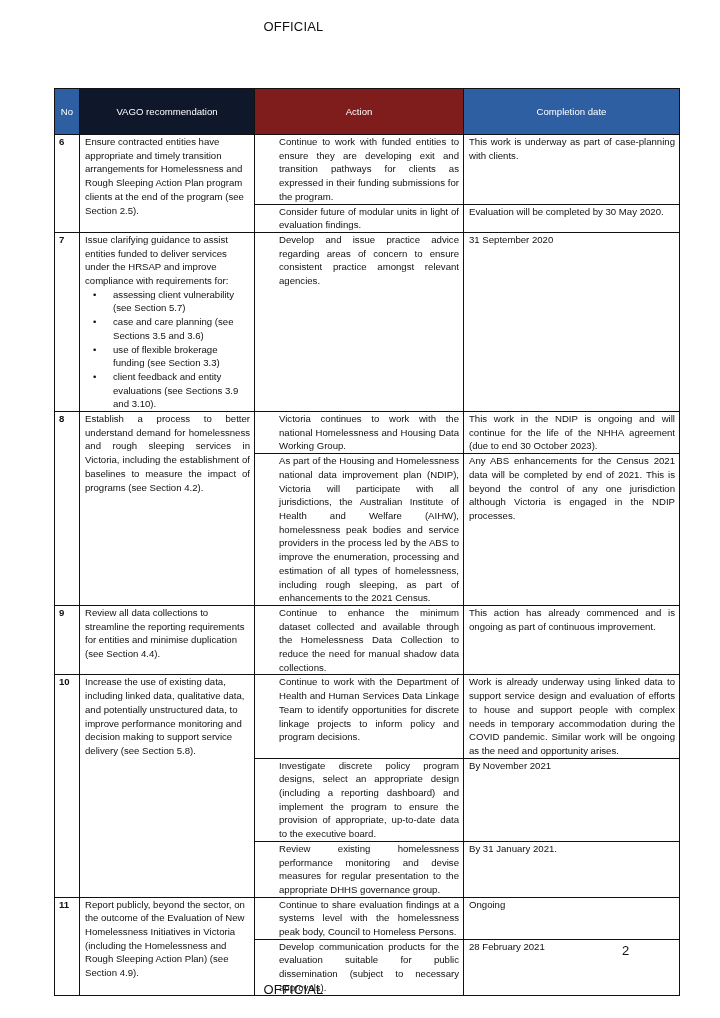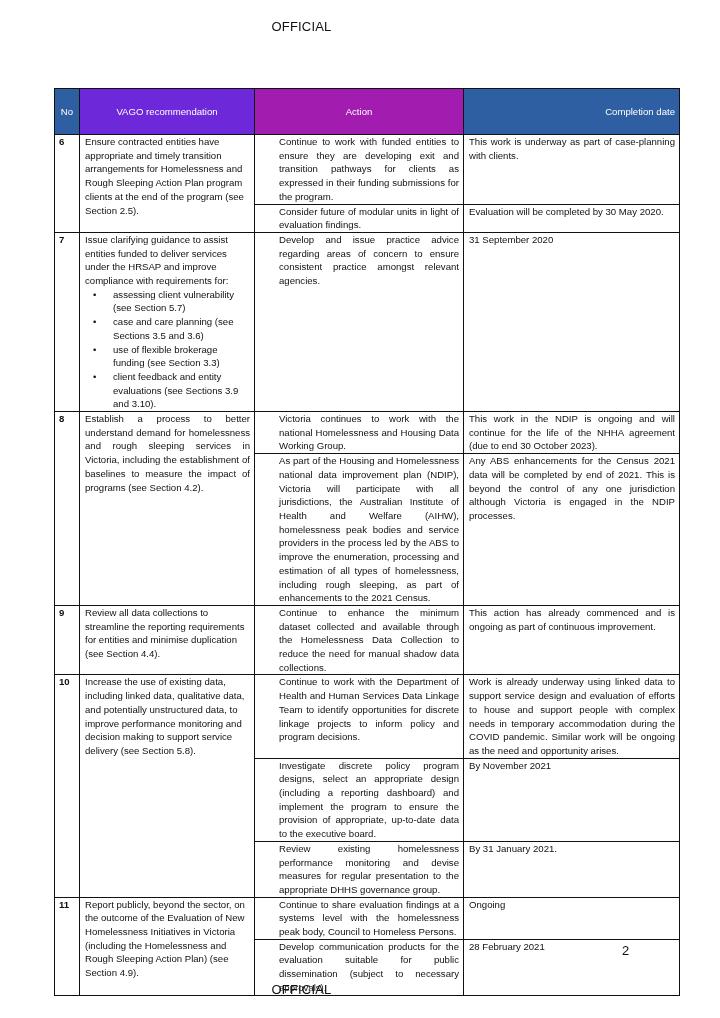--- a/index.html
+++ b/index.html
@@ -1,18 +1,18 @@
 <!DOCTYPE html>
 <html><head>
 <meta charset="utf-8">
 <style>
   html, body { margin:0; padding:0; background:#ffffff; }
   body { width:720px; height:1018px; position:relative; overflow:hidden;
          font-family:"Liberation Sans", sans-serif; color:#111; }
-  .marking { position:absolute; left:12px; width:579px; text-align:center;
+  .marking { position:absolute; left:4px; width:579px; text-align:center;
              font-size:13px; letter-spacing:0.2px; }
   .marking.top { top:19px; }
   .marking.bottom { top:982px; }
   .page-num { position:absolute; left:622px; top:943px; font-size:13px; }
   table { position:absolute; left:54px; top:88px; width:625px;
           border-collapse:collapse; table-layout:fixed; font-size:9.6px; line-height:13.7px; }
   col.c-no { width:25px; }
   col.c-rec { width:175px; }
   col.c-act { width:209px; }
   col.c-date { width:216px; }
@@ -34,23 +34,23 @@
 <table>
   <colgroup>
       <col class="c-no">
       <col class="c-rec">
       <col class="c-act">
       <col class="c-date">
     </colgroup>
   <thead>
     <tr>
       <th style="background: rgb(46, 95, 163); color: rgb(255, 255, 255);">No</th>
-      <th style="background: #6d28d9; color: rgb(255, 255, 255);">VAGO recommendation</th>
-      <th style="background: #a21caf; color: rgb(255, 255, 255);">Action</th>
-      <th style="background: rgb(46, 95, 163); color: rgb(255, 255, 255); text-align: right;">Completion date</th>
+      <th style="background: #0f172a; color: rgb(255, 255, 255);">VAGO recommendation</th>
+      <th style="background: #7f1d1d; color: rgb(255, 255, 255);">Action</th>
+      <th style="background: rgb(46, 95, 163); color: rgb(255, 255, 255);">Completion date</th>
     </tr>
   </thead>
   <tbody>
 
     <tr>
       <td class="no" rowspan="2">6</td>
       <td rowspan="2">Ensure contracted entities have appropriate and timely transition arrangements for Homelessness and Rough Sleeping Action Plan program clients at the end of the program (see Section 2.5).</td>
       <td class="just act" style="height:57px">Continue to work with funded entities to ensure they are developing exit and transition pathways for clients as expressed in their funding submissions for the program.</td>
       <td class="just">This work is underway as part of case-planning with clients.</td>
     </tr>

